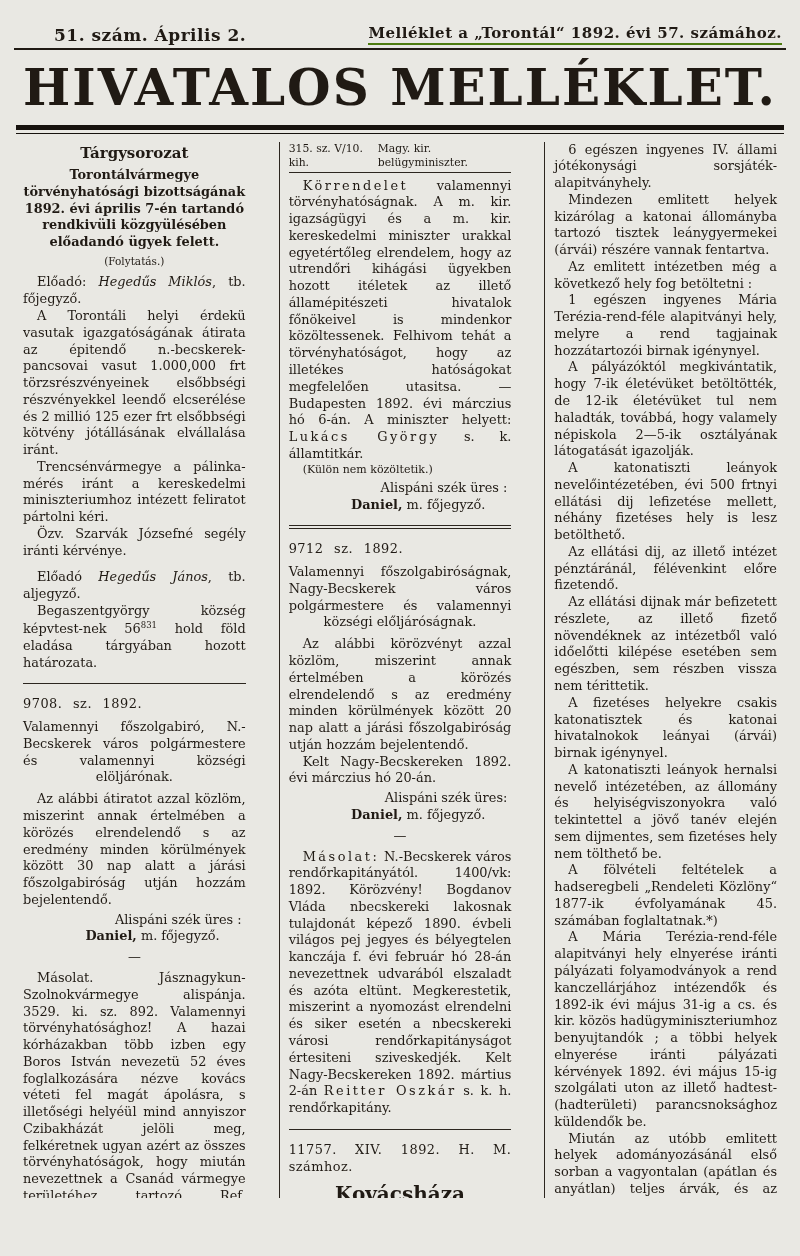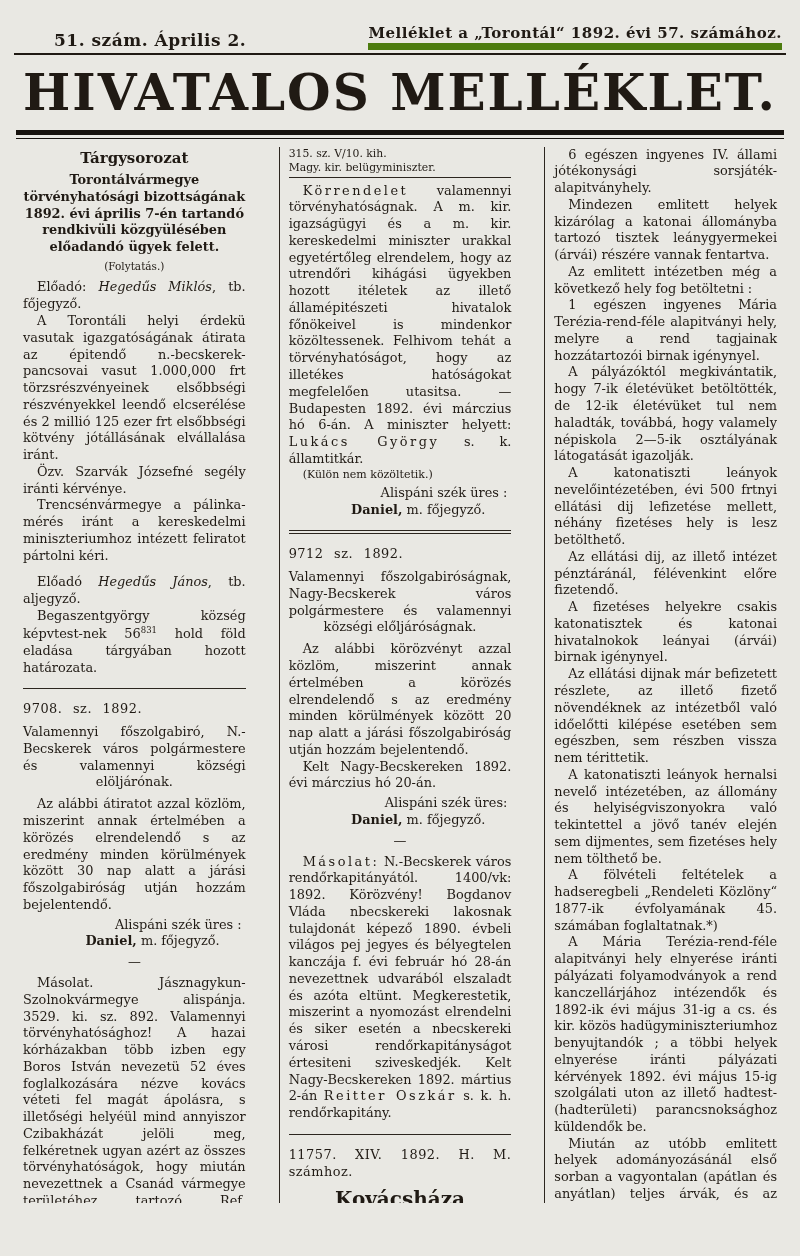--- a/index.html
+++ b/index.html
@@ -6,42 +6,42 @@
   body{
     width:800px;height:1256px;overflow:hidden;
     background:#e9e8e3;color:#201a14;
     font-family:"DejaVu Serif","Liberation Serif",serif;
   }
   .page{padding:24px 14px 0 14px;height:1232px;box-sizing:border-box;}
   
   .mast-row{display:flex;justify-content:space-between;align-items:flex-end;
     padding:0 4px 3px 40px;border-bottom:2px solid #201a14;}
   .mast-issue{font-size:17px;font-weight:bold;letter-spacing:.5px;}
-  .mast-note{font-size:15px;font-weight:bold;letter-spacing:.5px;border-bottom:7px solid #4d7c0f;padding-bottom:1px;}
+  .mast-note{font-size:15px;font-weight:bold;letter-spacing:.5px;border-bottom:2px solid #4d7c0f;padding-bottom:1px;}
   h1.title{margin:12px 0 10px;text-align:center;font-size:50px;font-weight:bold;
     letter-spacing:2px;line-height:1.05;}
   .title-rule{border-top:5px solid #17120e;border-bottom:1px solid #17120e;height:3px;margin:0 2px 8px 2px;}
   
   .columns{display:flex;height:1056px;overflow:hidden;margin-top:4px;gap:24px;}
   .col{flex:1 1 0;padding:0 9px;font-size:12.9px;line-height:1.3;overflow:hidden;}
   .col + .col{border-left:1px solid #2c261f;}
   
   .col p{margin:0;text-indent:14px;text-align:justify;}
   .center-title{text-indent:0 !important;text-align:center !important;font-weight:bold;font-size:15px;margin:2px 0 4px !important;}
   .center-bold{text-indent:0 !important;text-align:center !important;font-weight:bold;margin-bottom:4px !important;}
   .small-center{text-indent:0 !important;text-align:center !important;font-size:10.5px;margin:4px 0 6px !important;}
   .docnum{text-indent:0 !important;word-spacing:6px;letter-spacing:.5px;margin:2px 0 6px !important;}
   .address{text-indent:0 !important;text-align:justify;text-align-last:center;margin-bottom:5px !important;}
   .right{text-indent:0 !important;text-align:right !important;padding-right:4px;margin-top:3px !important;}
   .right2{text-indent:0 !important;text-align:right !important;padding-right:26px;}
   .dash{text-align:center;margin:6px 0;line-height:1;}
   .rule{border-top:1px solid #2c261f;margin:12px 0 12px;}
   .rule-double{border-top:1px solid #2c261f;border-bottom:1px solid #2c261f;height:2px;margin:12px 0 12px;}
   .split{display:flex;justify-content:space-between;font-size:10.8px;border-bottom:1px solid #2c261f;
-    padding-bottom:2px;margin-bottom:5px;flex-direction:column;}
+    padding-bottom:2px;margin-bottom:5px;}
   .headline{text-indent:0 !important;text-align:center !important;font-weight:bold;font-size:20px;margin:3px 0 3px !important;}
   .subhead{text-indent:0 !important;text-align:center !important;font-weight:bold;font-size:14px;letter-spacing:1px;line-height:1.5;}
   .footnote{font-size:11px;text-indent:10px;}
   .gap{margin-top:10px !important;}
   
   .r-i{font-style:italic;}
   .r-b{font-weight:bold;}
   .r-sp{letter-spacing:2.5px;}
   .r-sup{vertical-align:super;font-size:8.5px;letter-spacing:0;}
 </style>
@@ -58,22 +58,22 @@
     <div class="title-rule"></div>
   </header>
 
   <main class="columns">
     <section class="col">
         <p class="center-title">Tárgysorozat</p>
         <p class="center-bold">Torontálvármegye törvényhatósági bizottságának 1892. évi április 7-én tartandó rendkivüli közgyülésében előadandó ügyek felett.</p>
         <p class="small-center">(Folytatás.)</p>
         <p class="p"><span>Előadó: </span><span class="r-i">Hegedűs Miklós</span><span>, tb. főjegyző.</span></p>
         <p class="p">A Torontáli helyi érdekü vasutak igazgatóságának átirata az épitendő n.-becskerek-pancsovai vasut 1.000,000 frt törzsrészvényeinek elsőbbségi részvényekkel leendő elcserélése és 2 millió 125 ezer frt elsőbbségi kötvény jótállásának elvállalása iránt.</p>
+        <p class="p">Trencsénvármegye a pálinka-mérés iránt a kereskedelmi miniszteriumhoz intézett feliratot pártolni kéri.</p>
         <p class="p">Özv. Szarvák Józsefné segély iránti kérvénye.</p>
-        <p class="p">Trencsénvármegye a pálinka-mérés iránt a kereskedelmi miniszteriumhoz intézett feliratot pártolni kéri.</p>
         <p class="p gap"><span>Előadó </span><span class="r-i">Hegedűs János</span><span>, tb. aljegyző.</span></p>
         <p class="p"><span>Begaszentgyörgy község képvtest-nek 56</span><span class="r-sup">831</span><span> hold föld eladása tárgyában hozott határozata.</span></p>
         <div class="rule"></div>
         <p class="docnum">9708. sz. 1892.</p>
         <p class="address">Valamennyi főszolgabiró, N.-Becskerek város polgármestere és valamennyi községi elöljárónak.</p>
         <p class="p">Az alábbi átiratot azzal közlöm, miszerint annak értelmében a körözés elrendelendő s az eredmény minden körülmények között 30 nap alatt a járási főszolgabiróság utján hozzám bejelentendő.</p>
         <p class="right">Alispáni szék üres :</p>
         <p class="right2"><span class="r-b">Daniel,</span><span> m. főjegyző.</span></p>
         <div class="dash">—</div>
         <p class="p"><span>Másolat. </span><span>Jásznagykun-Szolnokvármegye alispánja. 3529. ki. sz. 892. Valamennyi törvényhatósághoz! A hazai kórházakban több izben egy Boros István nevezetü 52 éves foglalkozására nézve kovács véteti fel magát ápolásra, s illetőségi helyéül mind annyiszor Czibakházát jelöli meg, felkéretnek ugyan azért az összes törvényhatóságok, hogy miután nevezettnek a Csanád vármegye területéhez tartozó Ref. Kovácsháza község elöljárósága ottani illetőségét 1223/890. sz. a. kelt bizonylatával elösmerte, ennélfogva a hatóságuk területén létező kórházakat értesiteni sziveskedjenek, hogy a Boros Istvánt illető betegfelvételi jegyzőkönyvek és ápolási költség számlák közvetlen Csanád vármegyéhez küldessenek meg. — Szolnok 1892. márczius 4-én. </span></p>
@@ -102,21 +102,21 @@
         <p class="subhead">a hadsereg katonai nevelő- s képzőintézeteibe, valamint a katonatiszti leányok nevelő-intézeteibe való felvétel tárgyában.</p>
       </section>
     <section class="col">
         <p class="p">6 egészen ingyenes IV. állami jótékonysági sorsjáték-alapitványhely.</p>
         <p class="p">Mindezen emlitett helyek kizárólag a katonai állományba tartozó tisztek leánygyermekei (árvái) részére vannak fentartva.</p>
         <p class="p">Az emlitett intézetben még a következő hely fog betöltetni :</p>
         <p class="p">1 egészen ingyenes Mária Terézia-rend-féle alapitványi hely, melyre a rend tagjainak hozzátartozói birnak igénynyel.</p>
         <p class="p">A pályázóktól megkivántatik, hogy 7-ik életévüket betöltötték, de 12-ik életévüket tul nem haladták, továbbá, hogy valamely népiskola 2—5-ik osztályának látogatását igazolják.</p>
         <p class="p">A katonatiszti leányok nevelőintézetében, évi 500 frtnyi ellátási dij lefizetése mellett, néhány fizetéses hely is lesz betölthető.</p>
         <p class="p">Az ellátási dij, az illető intézet pénztáránál, félévenkint előre fizetendő.</p>
+        <p class="p">Az ellátási dijnak már befizetett részlete, az illető fizető növendéknek az intézetből való időelőtti kilépése esetében sem egészben, sem részben vissza nem térittetik.</p>
         <p class="p">A fizetéses helyekre csakis katonatisztek és katonai hivatalnokok leányai (árvái) birnak igénynyel.</p>
-        <p class="p">Az ellátási dijnak már befizetett részlete, az illető fizető növendéknek az intézetből való időelőtti kilépése esetében sem egészben, sem részben vissza nem térittetik.</p>
         <p class="p">A katonatiszti leányok hernalsi nevelő intézetében, az állomány és helyiségviszonyokra való tekintettel a jövő tanév elején sem dijmentes, sem fizetéses hely nem tölthető be.</p>
         <p class="p">A fölvételi feltételek a hadseregbeli „Rendeleti Közlöny“ 1877-ik évfolyamának 45. számában foglaltatnak.*)</p>
         <p class="p">A Mária Terézia-rend-féle alapitványi hely elnyerése iránti pályázati folyamodványok a rend kanczellárjához intézendők és 1892-ik évi május 31-ig a cs. és kir. közös hadügyminiszteriumhoz benyujtandók ; a többi helyek elnyerése iránti pályázati kérvények 1892. évi május 15-ig szolgálati uton az illető hadtest- (hadterületi) parancsnoksághoz küldendők be.</p>
         <p class="p">Miután az utóbb emlitett helyek adományozásánál első sorban a vagyontalan (apátlan és anyátlan) teljes árvák, és az apátlan árvák veendők figyelembe, a rendelkezésre álló helyek száma pedig nem nagy, az anyátlan árvák, vagy olyan pályázók folyamodványai, kiknek szüléi élnek, előreláthatólag eredménytelenek maradnak.</p>
       </section>
   </main>
 </div>
 
 </body></html>

